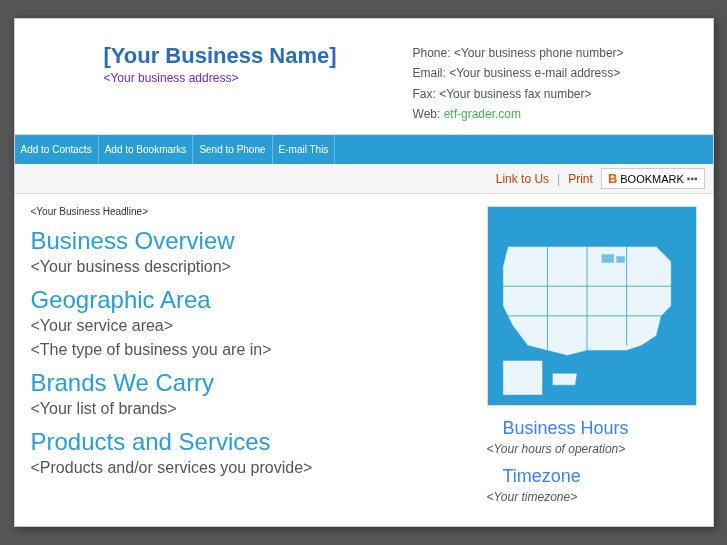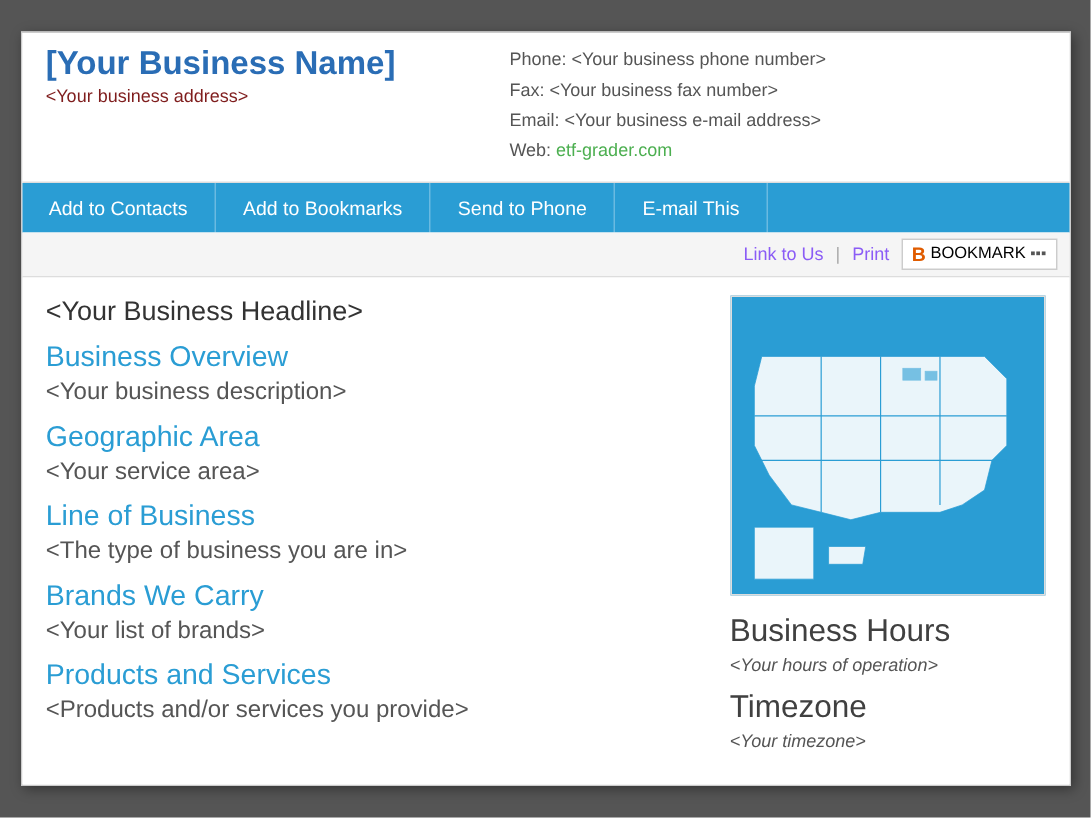--- a/index.html
+++ b/index.html
@@ -13,35 +13,35 @@
     }
     .page-wrapper {
       width: 700px;
       background: #fff;
       border: 1px solid #ccc;
       box-shadow: 2px 2px 8px rgba(0,0,0,0.4);
     }
     
     .header {
       background: #fff;
-      padding: 7px 16px 10px 16px;
-      display: flex;
-      justify-content: flex-start;
+      padding: 24px 16px 10px 16px;
+      display: flex;
+      justify-content: center;
       align-items: flex-start;
       border-bottom: 1px solid #ddd;
       gap: 28px;
     }
     .header-left .business-name {
       font-size: 22px;
       color: #2a6db5;
       font-weight: bold;
     }
     .header-left .business-address {
       font-size: 12px;
-      color: #7f1d1d;
+      color: #6d28d9;
       margin-top: 2px;
     }
     .header-right {
       font-size: 12px;
       color: #555;
       text-align: left;
       line-height: 1.7;
       margin-left: 48px;
     }
     .header-right .web-link {
@@ -49,39 +49,39 @@
       text-decoration: none;
     }
     
     .nav-bar {
       background: #2a9dd4;
       display: flex;
       align-items: center;
     }
     .nav-bar .nav-item {
       color: #fff;
-      font-size: 13px;
-      padding: 9px 18px;
+      font-size: 10px;
+      padding: 9px 6px;
       cursor: pointer;
       border-right: 1px solid rgba(255,255,255,0.3);
       white-space: nowrap;
     }
     
     .toolbar-row {
       background: #f5f5f5;
       display: flex;
       justify-content: flex-end;
       align-items: center;
       padding: 4px 8px;
       gap: 8px;
       border-bottom: 1px solid #ddd;
       font-size: 12px;
     }
     .toolbar-row .tool-link {
-      color: #8b5cf6;
+      color: #c2410c;
       cursor: pointer;
       text-decoration: none;
     }
     .toolbar-row .separator {
       color: #aaa;
     }
     .bookmark-widget {
       background: #fff;
       border: 1px solid #ccc;
       padding: 2px 6px;
@@ -104,26 +104,26 @@
     }
     .content-left {
       flex: 1;
       min-width: 0;
     }
     .content-right {
       width: 210px;
       flex-shrink: 0;
     }
     .business-headline {
-      font-size: 18px;
+      font-size: 10px;
       color: #333;
       margin-bottom: 4px;
     }
     .section-title {
-      font-size: 19px;
+      font-size: 24px;
       color: #2a9dd4;
       margin-bottom: 3px;
       margin-top: 10px;
     }
     .section-title:first-of-type {
       margin-top: 0;
     }
     .section-desc {
       font-size: 16px;
       color: #555;
@@ -137,45 +137,46 @@
       position: relative;
       overflow: hidden;
       border: 1px solid #ddd;
       margin-bottom: 12px;
     }
     .map-svg {
       width: 100%;
       height: 100%;
     }
     .right-section-title {
-      font-size: 21px;
-      color: #404040;
+      font-size: 18px;
+      color: #3b82f6;
       margin-bottom: 3px;
+      margin-left: 16px;
     }
     .right-section-desc {
       font-size: 12px;
       color: #555;
       margin-bottom: 10px;
       font-style: italic;
     }
   </style>
 </head>
 <body>
 
 <div class="page-wrapper">
 
   <div class="header">
     <div class="header-left">
       <div class="business-name">[Your Business Name]</div>
       <div class="business-address">&lt;Your business address&gt;</div>
     </div>
     <div class="header-right">
       <div>Phone: &lt;Your business phone number&gt;</div>
+      <div>Email: &lt;Your business e-mail address&gt;</div>
       <div>Fax: &lt;Your business fax number&gt;</div>
-      <div>Email: &lt;Your business e-mail address&gt;</div>
       <div>
         <span>Web: </span><a class="web-link" href="#">etf-grader.com</a>
       </div>
     </div>
   </div>
 
   <div class="nav-bar">
     <div class="nav-item">Add to Contacts</div>
     <div class="nav-item">Add to Bookmarks</div>
     <div class="nav-item">Send to Phone</div>
@@ -197,21 +198,20 @@
 
     <div class="content-left">
       <div class="business-headline">&lt;Your Business Headline&gt;</div>
 
       <div class="section-title">Business Overview</div>
       <div class="section-desc">&lt;Your business description&gt;</div>
 
       <div class="section-title">Geographic Area</div>
       <div class="section-desc">&lt;Your service area&gt;</div>
 
-      <div class="section-title">Line of Business</div>
       <div class="section-desc">&lt;The type of business you are in&gt;</div>
 
       <div class="section-title">Brands We Carry</div>
       <div class="section-desc">&lt;Your list of brands&gt;</div>
 
       <div class="section-title">Products and Services</div>
       <div class="section-desc">&lt;Products and/or services you provide&gt;</div>
     </div>
 
     <div class="content-right">

